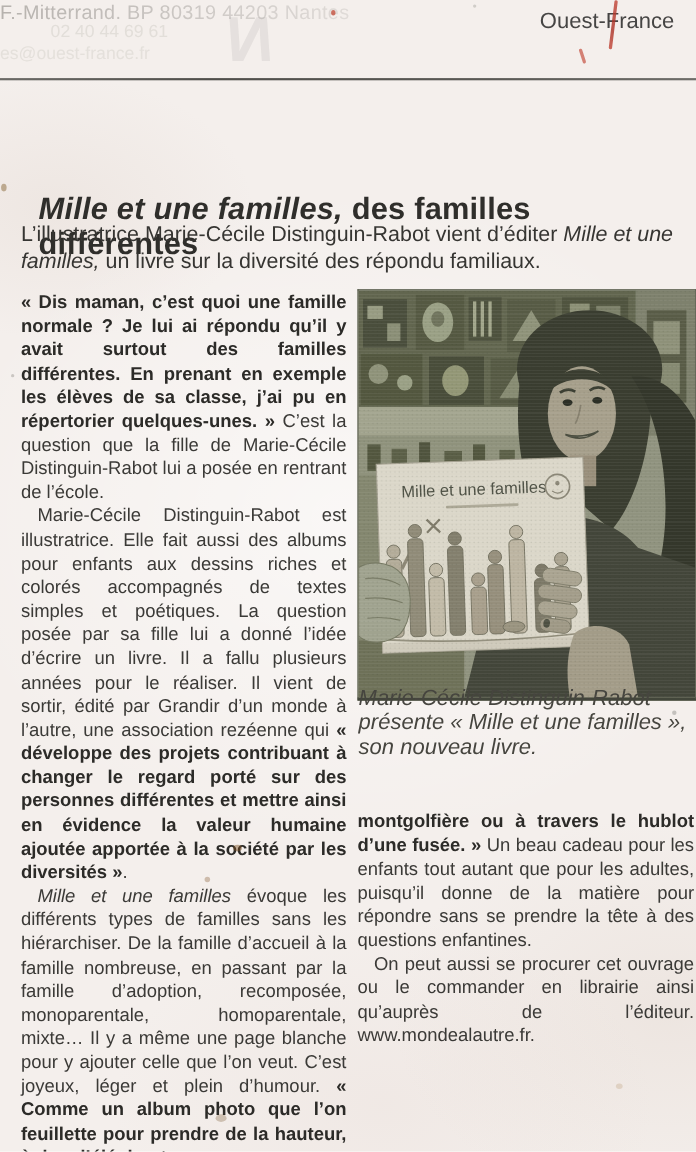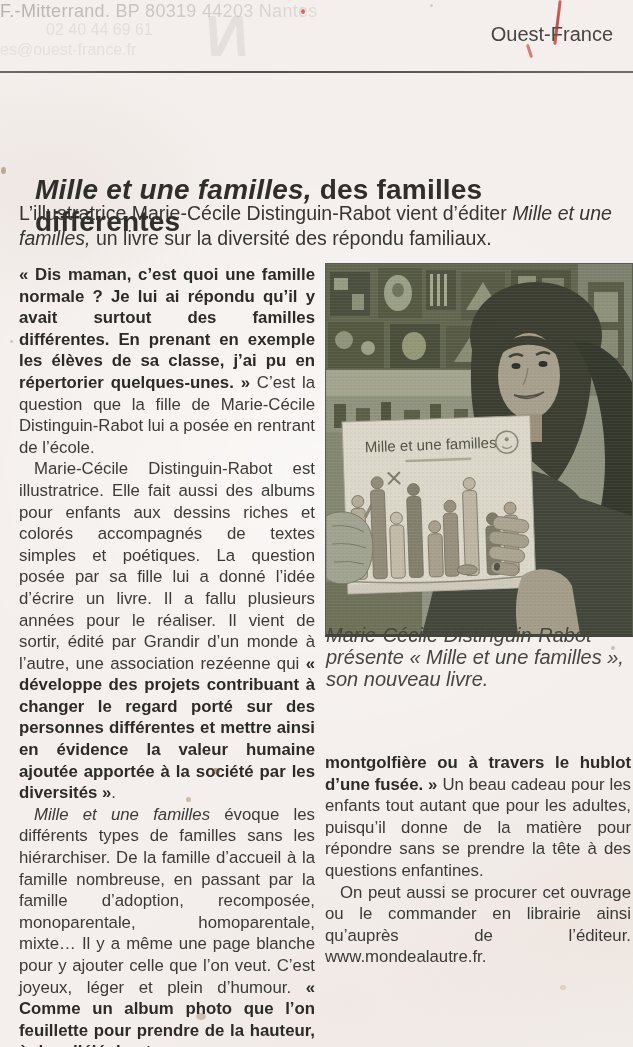--- a/index.html
+++ b/index.html
@@ -18,31 +18,31 @@
   }
   .abs{position:absolute;}
   
   .address{left:0;top:1px;font-size:18px;color:#b2aeaa;letter-spacing:.3px;
     -webkit-mask-image:linear-gradient(90deg,rgba(0,0,0,.95),rgba(0,0,0,.30));
     mask-image:linear-gradient(90deg,rgba(0,0,0,.95),rgba(0,0,0,.30));}
   .faint-phone{left:46px;top:21px;font-size:16px;color:#e2ded9;}
   .faint-email{left:0;top:41px;font-size:16px;color:#e4e0db;}
   .watermark-n{left:206px;top:2px;font-size:58px;font-weight:700;color:rgba(95,95,95,.10);
     transform:scaleX(-1) skewX(-4deg);}
-  .mast-right{right:20px;top:21px;text-align:right;font-size:20px;line-height:26px;color:#464544;}
+  .mast-right{right:20px;top:6px;text-align:right;font-size:20px;line-height:26px;color:#464544;}
   .rule{left:0;top:71px;width:633px;height:2px;
     background:linear-gradient(90deg,#6b6a66,#4f4e4a 30%,#5a5955 70%,#6e6d69);}
   
   .headline{left:19px;top:158px;width:600px;font-size:28px;font-weight:700;color:#2f2e2b;letter-spacing:.2px;}
   .headline .it{font-style:italic;}
   .deck{left:19px;top:201px;width:600px;font-size:19.5px;line-height:24.5px;color:#363532;}
   
   .col{font-size:16.8px;line-height:21.6px;text-align:justify;color:#3b3a37;}
   .col-left{left:19px;top:264px;width:296px;}
-  .col-right{left:325px;top:752px;width:306px;overflow-wrap:anywhere;}
+  .col-right{left:325px;top:736px;width:306px;overflow-wrap:anywhere;}
   .body-p{margin:0;}
   .body-p.ind{text-indent:15px;}
   .r-n{font-weight:400;text-align:right;}
   .r-b{font-weight:700;color:#2c2b28;}
   .r-i{font-style:italic;}
   
   .photo{left:325px;top:263px;width:306px;height:370px;
     border:1px solid #5a5e50;border-bottom:3px solid #42463a;box-sizing:content-box;background:#90937f;}
   .photo::after{content:"";position:absolute;inset:0;
     background:repeating-linear-gradient(0deg,rgba(255,255,255,.05) 0 1px,transparent 1px 3px);}

